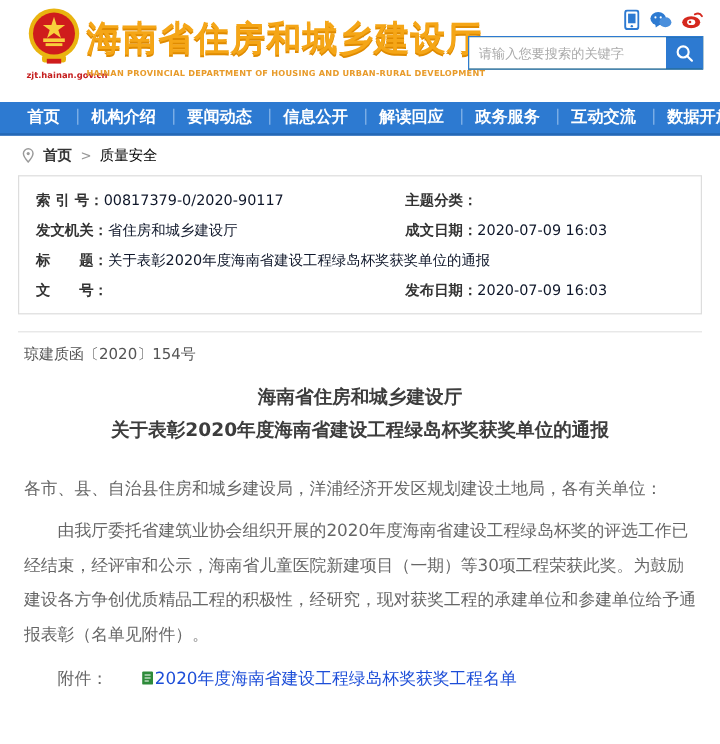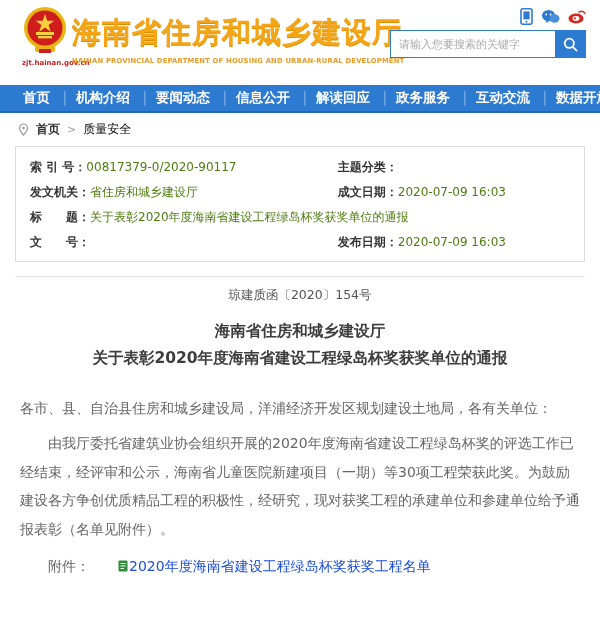--- a/index.html
+++ b/index.html
@@ -35,28 +35,28 @@
   .crumb { display:flex; align-items:center; gap:7px; padding:8px 0 6px 18px; font-size:12px; color:#666; }
   .crumb-home { color:#333; font-weight:bold; cursor:pointer; }
   .crumb-sep { color:#999; font-size:11px; }
   .crumb-cur { color:#000000; cursor:pointer; }
 
   
   .meta-box { margin:2px 15px 0 15px; border:1px solid #ddd; padding:8px 14px 6px 14px; }
   .meta-table { width:100%; border-collapse:collapse; }
   .meta-table td { font-size:12px; padding:4px 0; vertical-align:top; }
   .m-label { color:#333; font-weight:bold; white-space:pre; }
-  .m-value { color:#4d7c0f; }
+  .m-value { color:#0f172a; }
   .col-l { width:57%; }
 
   .sep-line { margin:14px 15px 0 15px; border-top:1px solid #e3e3e3; }
 
   
   .doc { padding:0 20px; }
-  .doc-num { text-align:center; font-size:12.5px; color:#555; margin-top:10px; }
+  .doc-num { text-align:left; font-size:12.5px; color:#555; margin-top:10px; }
   .doc-title { text-align:center; margin-top:14px; color:#3d3d3d; font-weight:bold;
     font-size:15.5px; line-height:1.75; }
   .doc-body { margin-top:22px; color:#666; font-size:14px; line-height:2.05; }
   .para { text-indent:2em; margin-top:6px; }
   .salute { text-indent:0; }
   .attach-line { margin-top:8px; text-indent:2em; }
   .attach-link { color:#1d4ed8; cursor:pointer; }
   .attach-icon { display:inline-block; vertical-align:-1px; margin-right:1px; }
 </style>
 </head>

